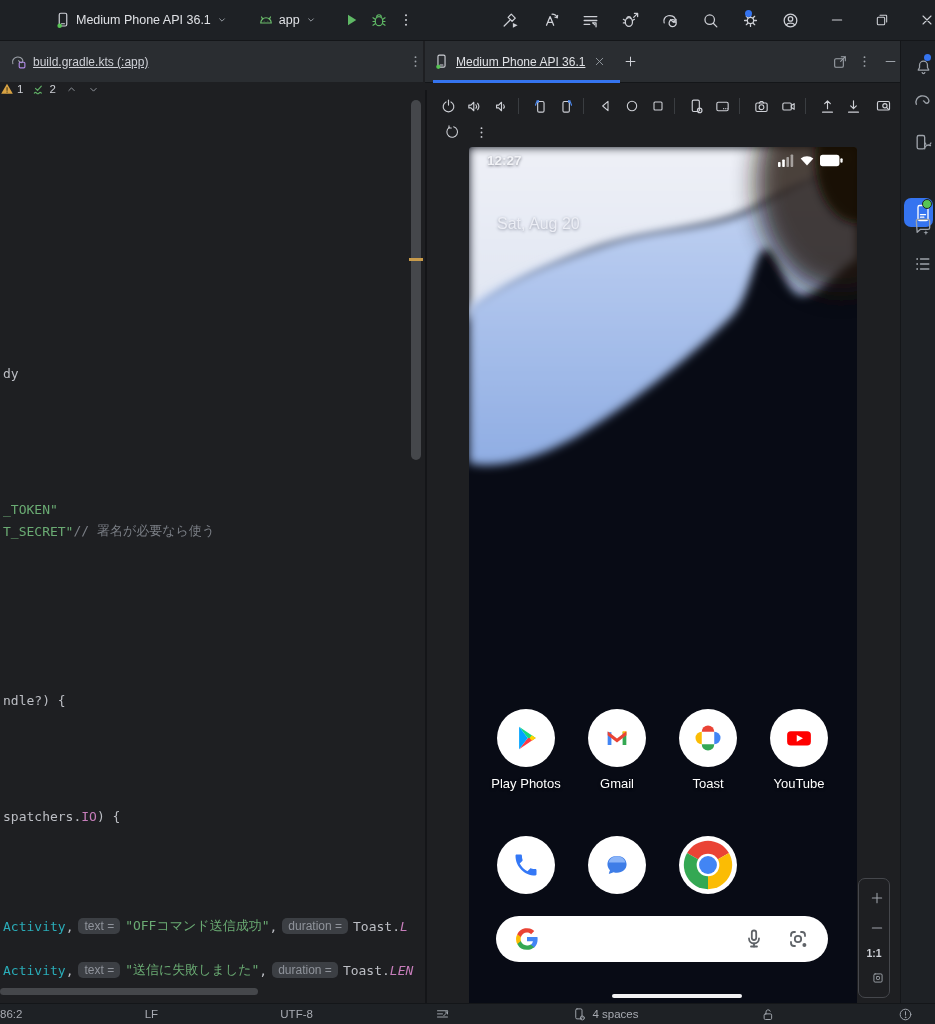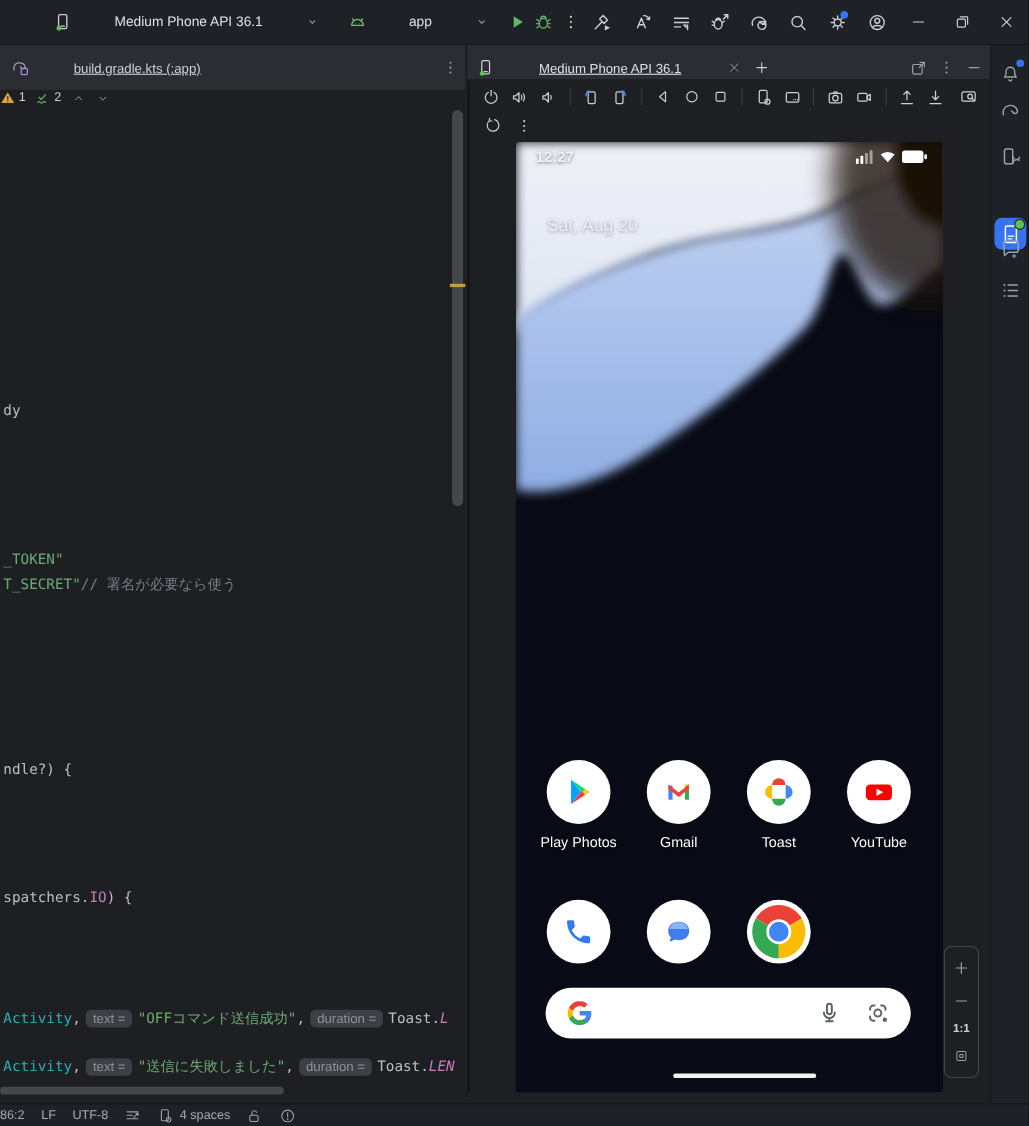--- a/index.html
+++ b/index.html
@@ -1,20 +1,20 @@
 <!DOCTYPE html>
 <html><head>
 <meta charset="utf-8">
 <style>
   html,body{margin:0;padding:0;background:#111;}
   #app{position:relative;width:935px;height:1024px;background:#1e1f22;overflow:hidden;
        font-family:"Liberation Sans","DejaVu Sans",sans-serif;color:#ced0d6;}
   .abs{position:absolute;}
   .flex{display:flex;align-items:center;}
-  .ibtn{display:flex;align-items:center;justify-content:center;cursor:default;gap:34px;}
+  .ibtn{display:flex;align-items:center;justify-content:flex-end;cursor:default;}
   svg.ic{stroke:#ced0d6;fill:none;stroke-width:1.6;stroke-linecap:round;stroke-linejoin:round;}
   svg.ic.dim{stroke:#9da2a9;}
   
   #titlebar{left:0;top:0;width:935px;height:40px;background:#1e2125;border-bottom:1px solid #141619;display:flex;align-items:center;}
   #titlebar .lbl{font-size:12.5px;color:#dfe1e5;margin:0 4px;white-space:nowrap;}
   .tb-gap{width:14px;}
   
   .tabrow{top:41px;height:41px;background:#2a2d31;border-bottom:1px solid #141619;}
   #tabs-left{left:0;width:423px;display:flex;align-items:center;}
   #tabs-right{left:425px;width:475px;display:flex;align-items:center;}
@@ -23,21 +23,21 @@
   
   #editor{left:0;top:82px;width:423px;height:921px;background:#1e1f22;}
   .code-line{position:absolute;left:3px;height:18px;font-family:"DejaVu Sans Mono","Liberation Mono",monospace;
              font-size:13px;white-space:nowrap;display:flex;align-items:center;}
   .seg-plain{color:#BCBEC4;} .seg-string{color:#6AAB73;} .seg-comment{color:#7A7E85;}
   .seg-class{color:#2AACB8;} .seg-const{color:#C77DBB;} .seg-const-i{color:#C77DBB;font-style:italic;}
   .seg-inlay{background:#3c3f44;color:#8f939b;border-radius:5px;padding:1px 6px;margin:0 5px;
              font-size:12px;font-family:"Liberation Sans",sans-serif;}
   #inspections{right:10px;top:5px;display:flex;align-items:center;gap:9px;font-size:11.5px;color:#ced0d6;}
   
-  #panel{left:425px;top:72px;width:475px;height:921px;background:#1e1f22;border-left:2px solid #141518;}
+  #panel{left:425px;top:90px;width:475px;height:921px;background:#1e1f22;border-left:2px solid #141518;}
   .emu-row{display:flex;align-items:center;gap:4px;height:26px;padding-left:8px;}
   .emu-row .ibtn{width:25px;height:24px;border-radius:4px;}
   .emu-sep{width:1px;height:16px;background:#3a3d41;margin:0 4px;}
   
   #phone{left:42px;top:57px;width:388px;height:864px;border-radius:3px;overflow:hidden;background:#080b15;}
   #phone .shadowtxt{color:#f2f3f7;text-shadow:0 1px 3px rgba(20,24,40,.55);}
   .p-label{position:absolute;width:90px;text-align:center;font-size:13px;color:#fff;
            text-shadow:0 1px 3px rgba(0,0,0,.65);}
   .app-circle{position:absolute;width:58px;height:58px;border-radius:50%;background:#fff;
               display:flex;align-items:center;justify-content:center;}
@@ -47,21 +47,21 @@
   
   #zoomctl{left:431px;top:788px;width:30px;height:110px;border:1px solid #45474c;border-radius:7px;
            display:flex;flex-direction:column;align-items:center;justify-content:space-around;padding:4px 0;}
   #zoomctl .ztxt{font-size:10.5px;font-weight:bold;color:#ced0d6;}
   
   #strip{left:900px;top:41px;width:35px;height:962px;background:#1e2125;border-left:1px solid #141619;}
   #strip .ibtn{position:absolute;left:3px;width:29px;height:29px;border-radius:7px;}
   #strip .active{background:#3574F0;}
   
   #statusbar{left:0;top:1003px;width:935px;height:21px;background:#1e2125;border-top:1px solid #141619;
-             display:flex;align-items:center;justify-content:flex-start;gap:15px;padding-right:22px;box-sizing:border-box;
+             display:flex;align-items:center;justify-content:space-between;gap:15px;padding-right:22px;box-sizing:border-box;
              font-size:11.5px;color:#a8abb2;}
   .dot-blue{position:absolute;width:7px;height:7px;border-radius:50%;background:#3574F0;}
   .dot-green{position:absolute;width:8px;height:8px;border-radius:50%;background:#57c454;border:1.5px solid #1e2125;}
   .scroll-thumb{position:absolute;background:#45474b;border-radius:5px;}
 </style>
 </head>
 <body>
 
 <div id="app">
 

